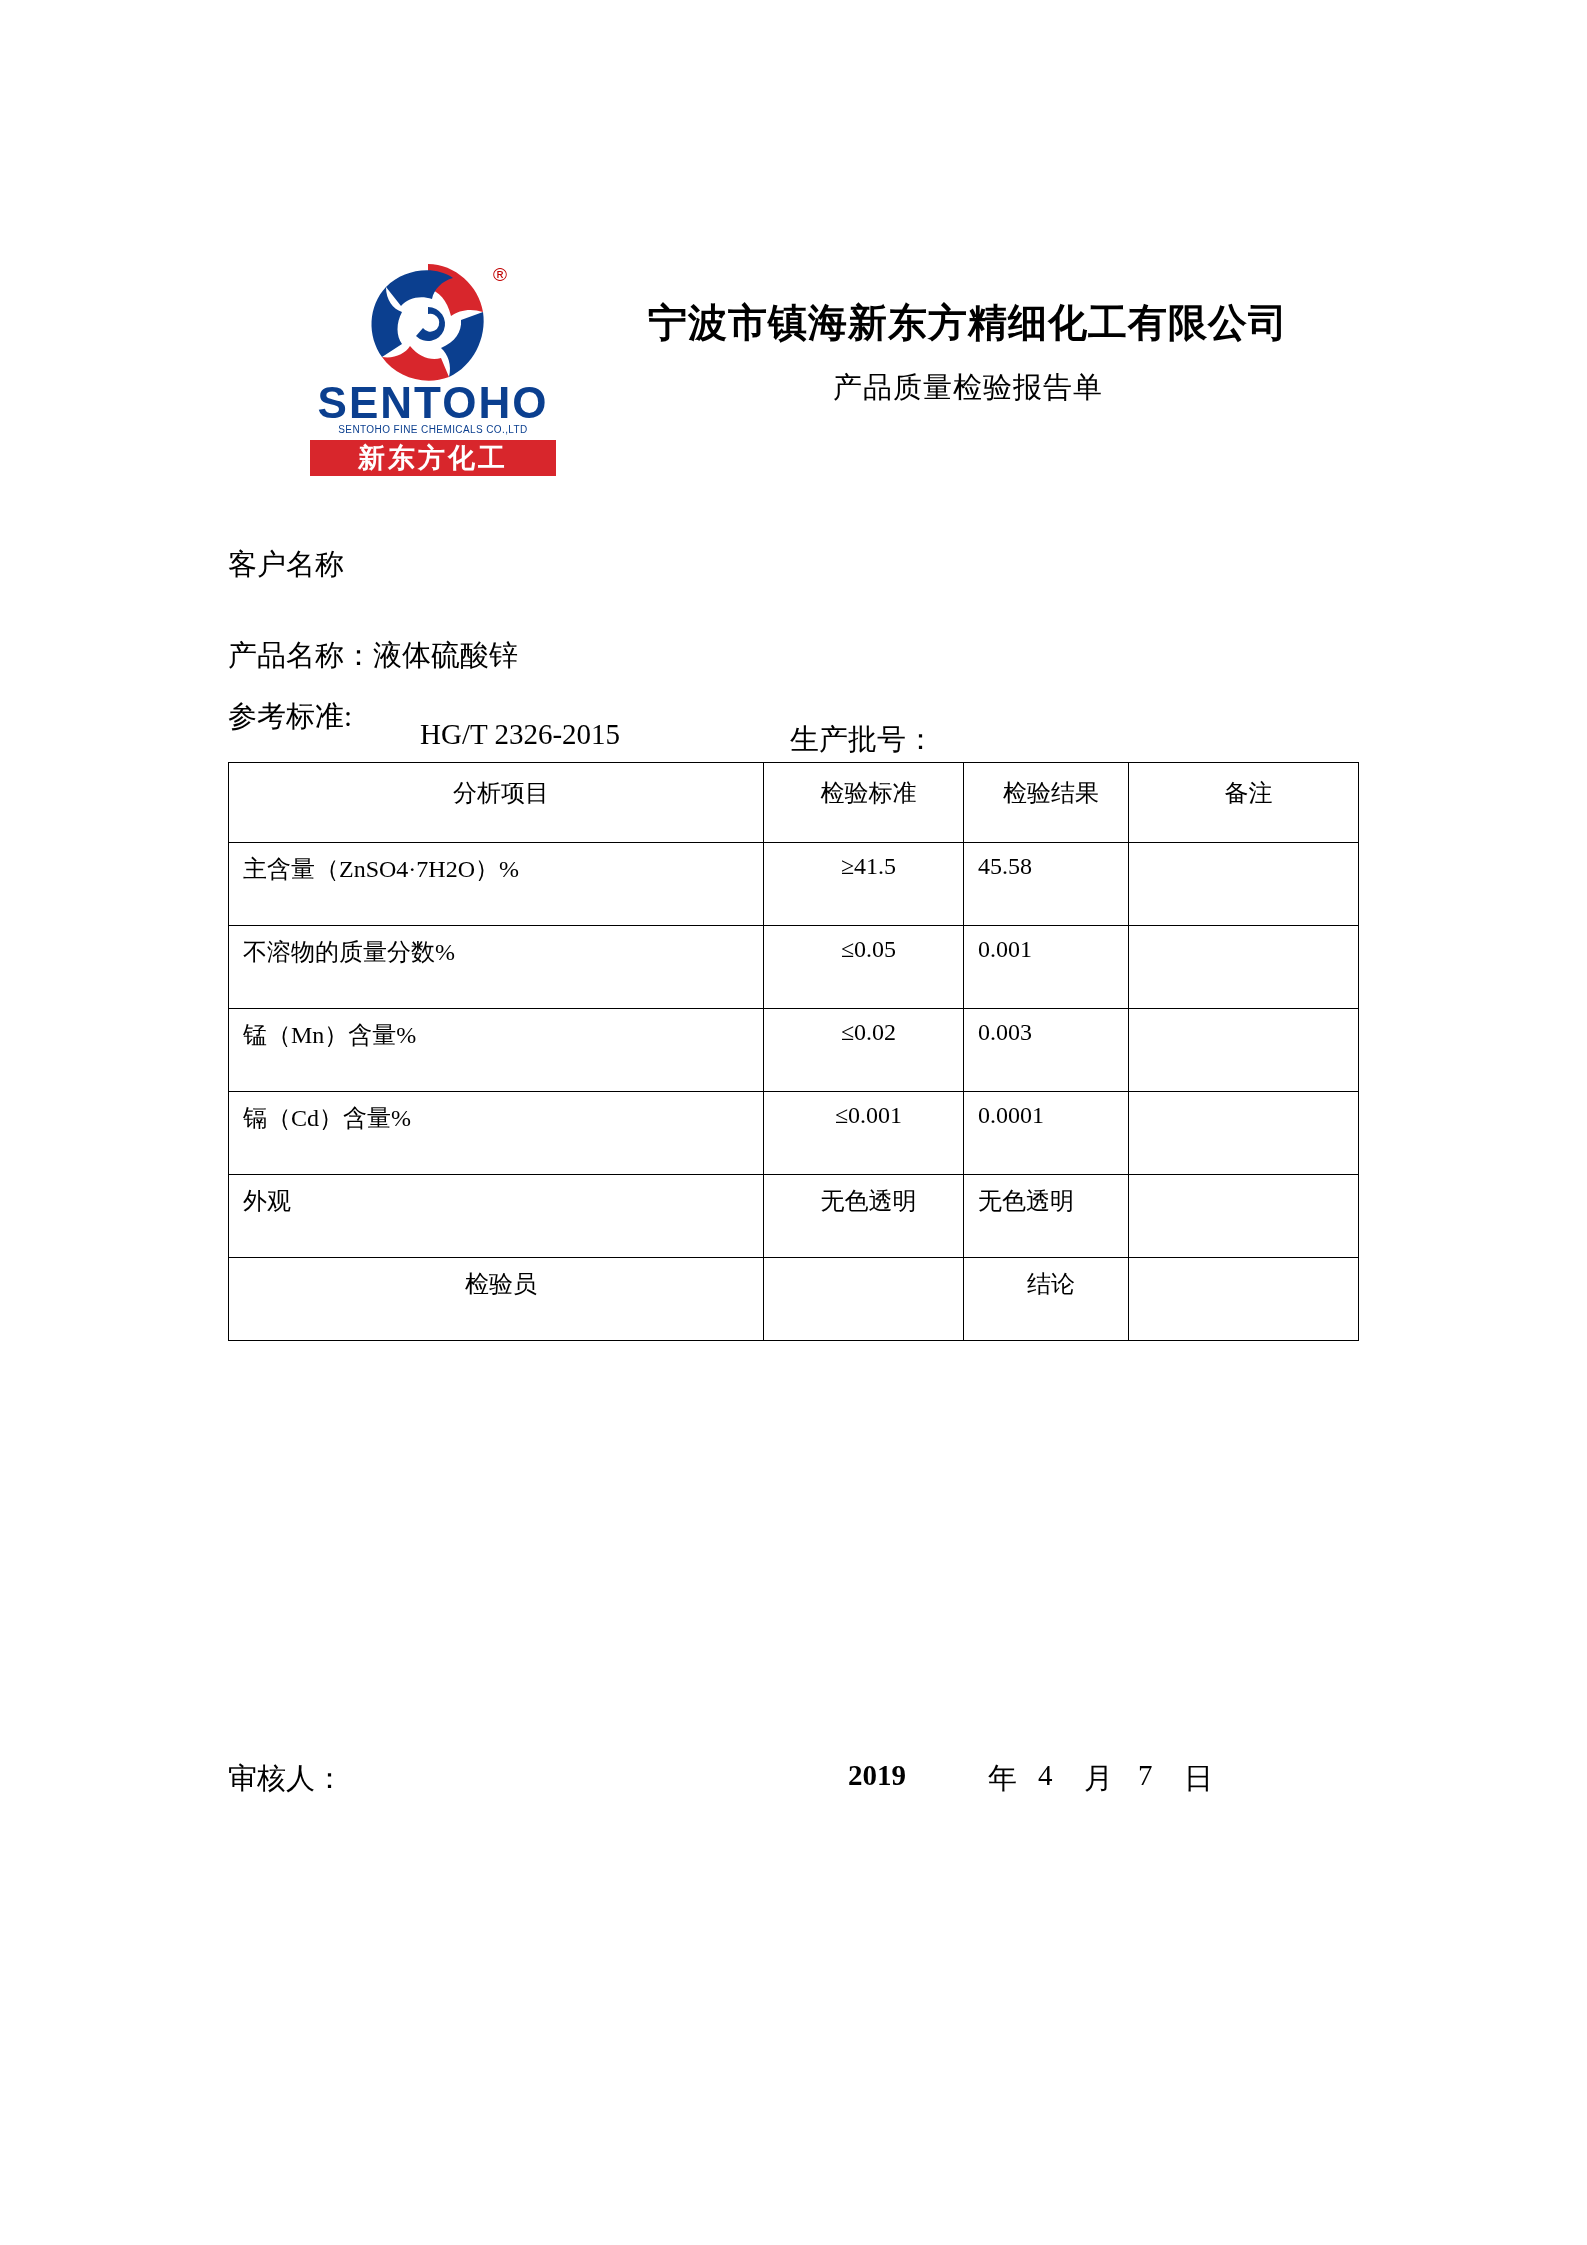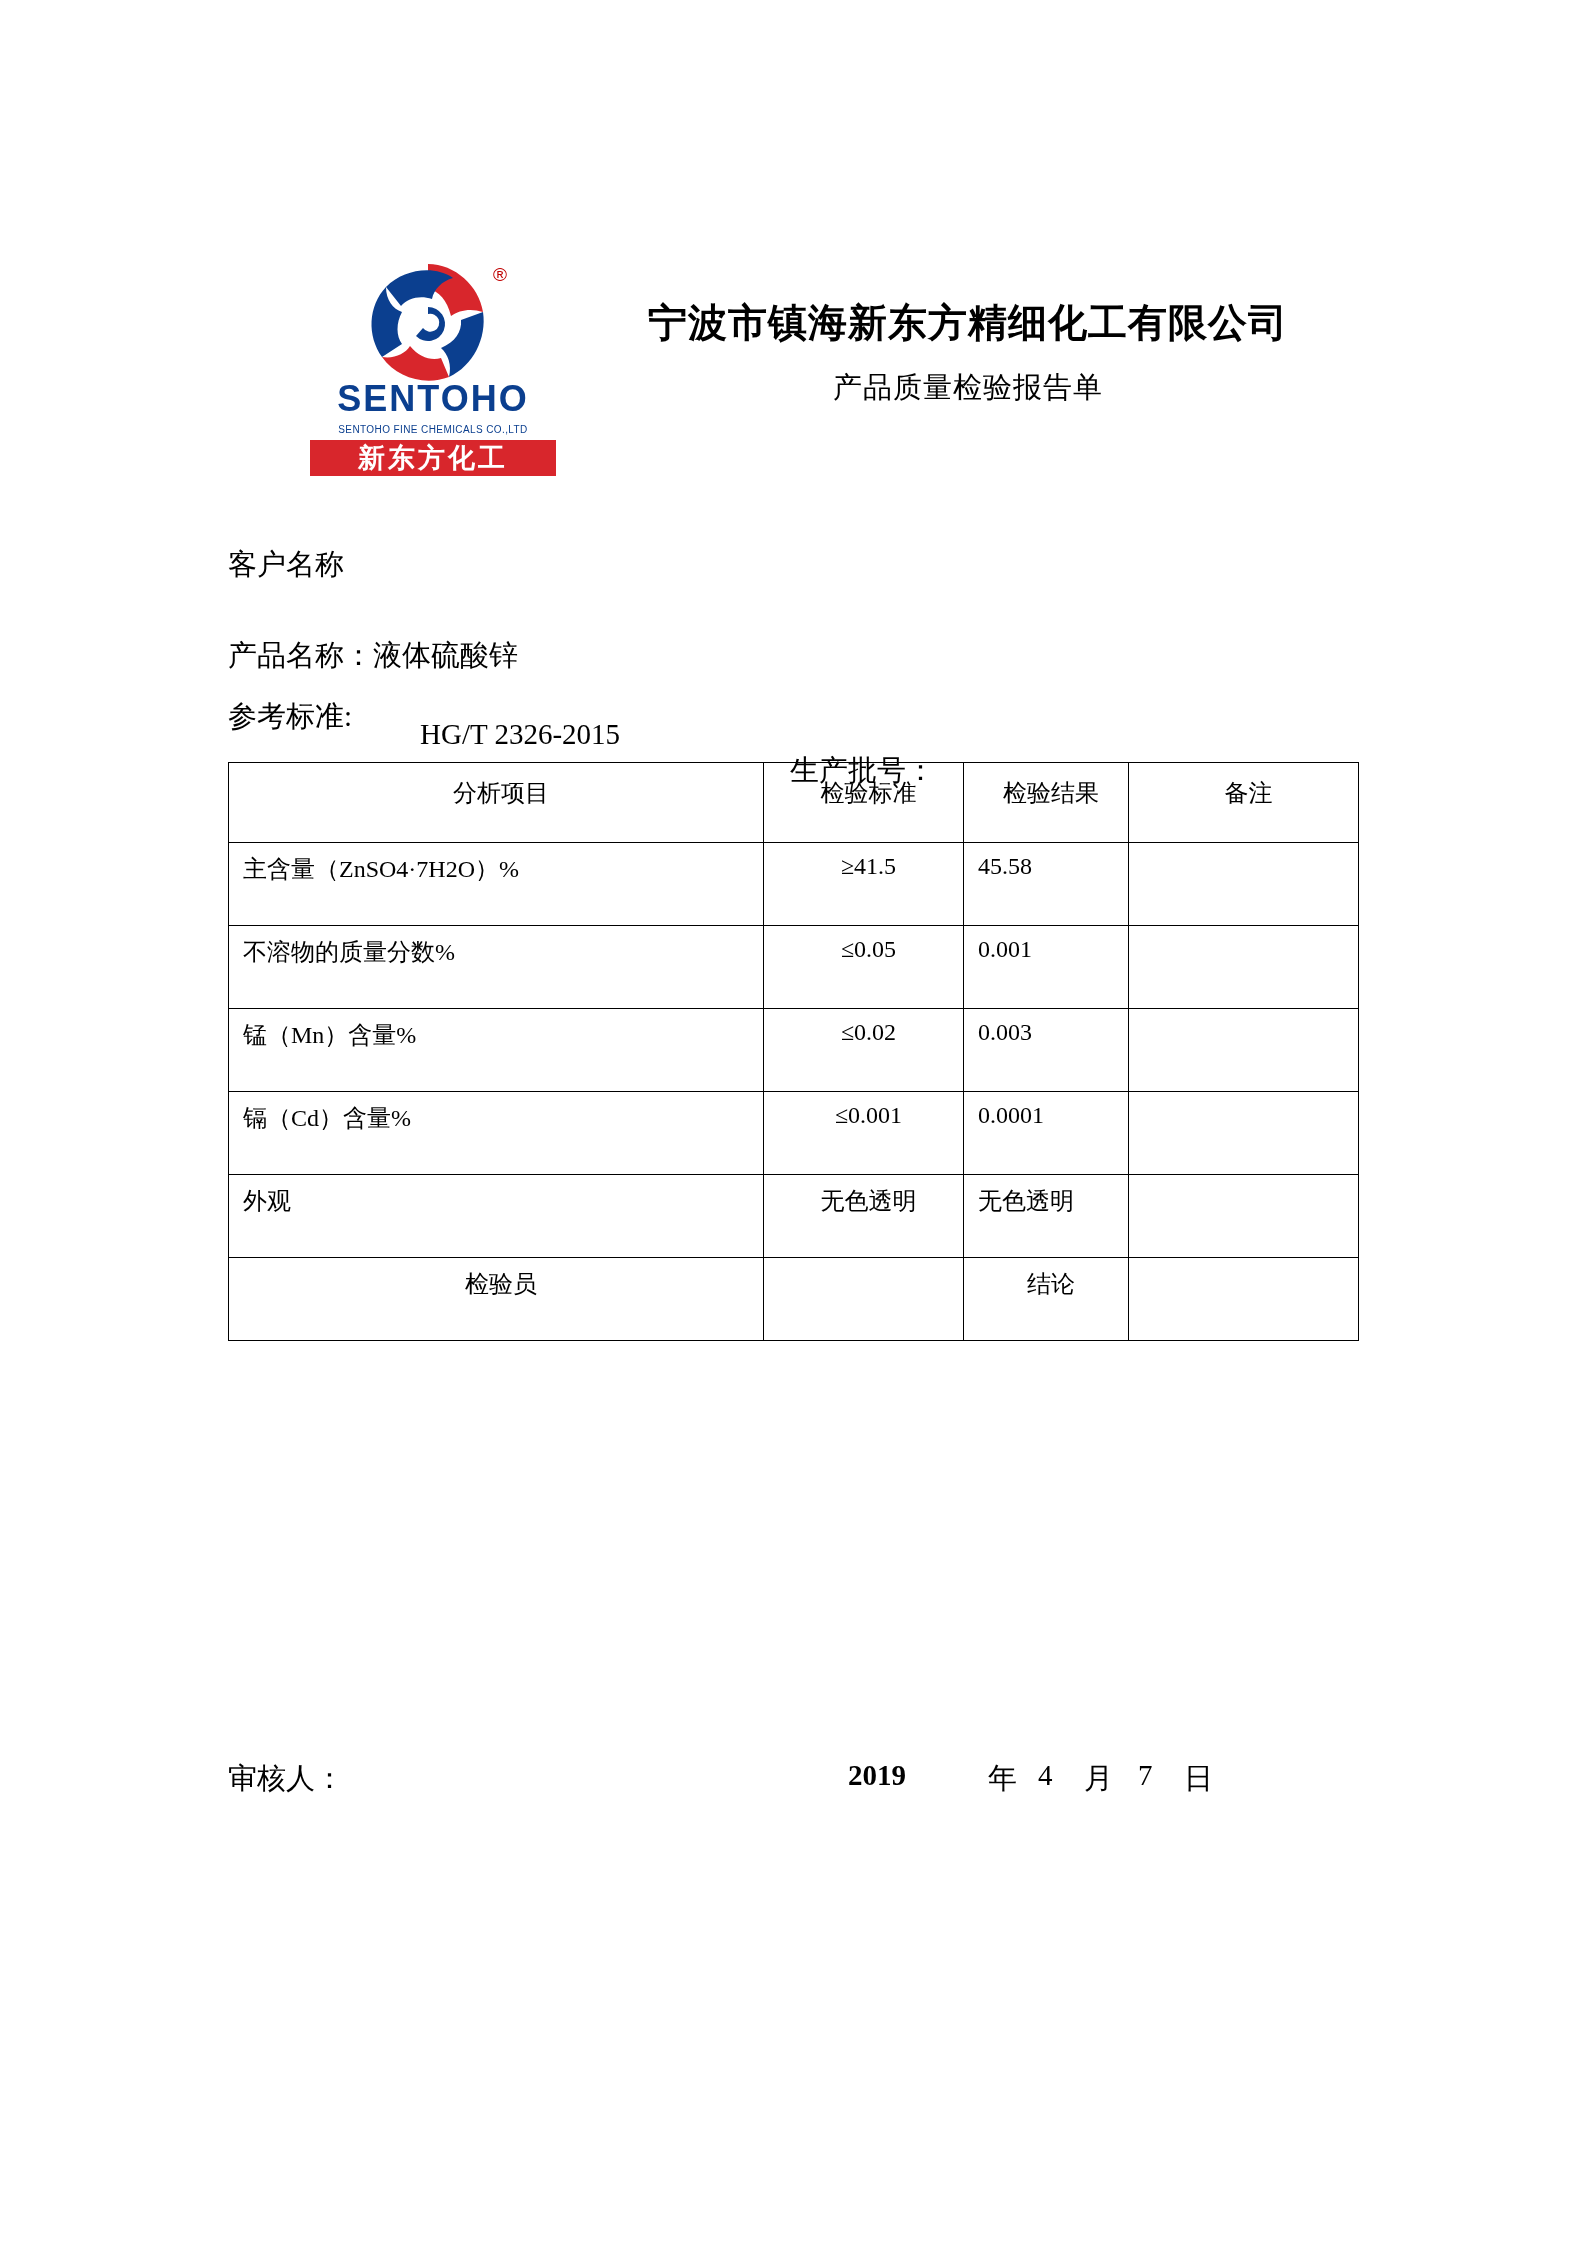--- a/index.html
+++ b/index.html
@@ -53,21 +53,21 @@
     color: #c00000;
   }
   .logo-name {
     position: absolute;
     left: 0px;
     top: 120px;
     width: 290px;
     text-align: center;
     font-family: "Liberation Sans", sans-serif;
     font-weight: bold;
-    font-size: 36px;
+    font-size: 44px;
     letter-spacing: 2px;
     color: #0b3f8f;
   }
   .logo-sub {
     position: absolute;
     left: 0px;
     top: 166px;
     width: 290px;
     text-align: center;
     font-family: "Liberation Sans", sans-serif;
@@ -123,21 +123,21 @@
   .field {
     position: absolute;
     font-size: 29px;
     font-family: "Liberation Serif", serif;
     white-space: nowrap;
   }
   .f-customer { left: 228px; top: 545px; }
   .f-product  { left: 228px; top: 636px; }
   .f-standard { left: 228px; top: 680px; margin-top: 17px; }
   .f-stdvalue { left: 420px; top: 718px; font-family: "Liberation Serif", serif; }
-  .f-batch    { left: 790px; top: 720px; margin-top: 31px; }
+  .f-batch    { left: 790px; top: 720px; }
 
   
   table.report {
     position: absolute;
     left: 228px;
     top: 762px;
     width: 1130px;
     border-collapse: collapse;
     table-layout: fixed;
   }

